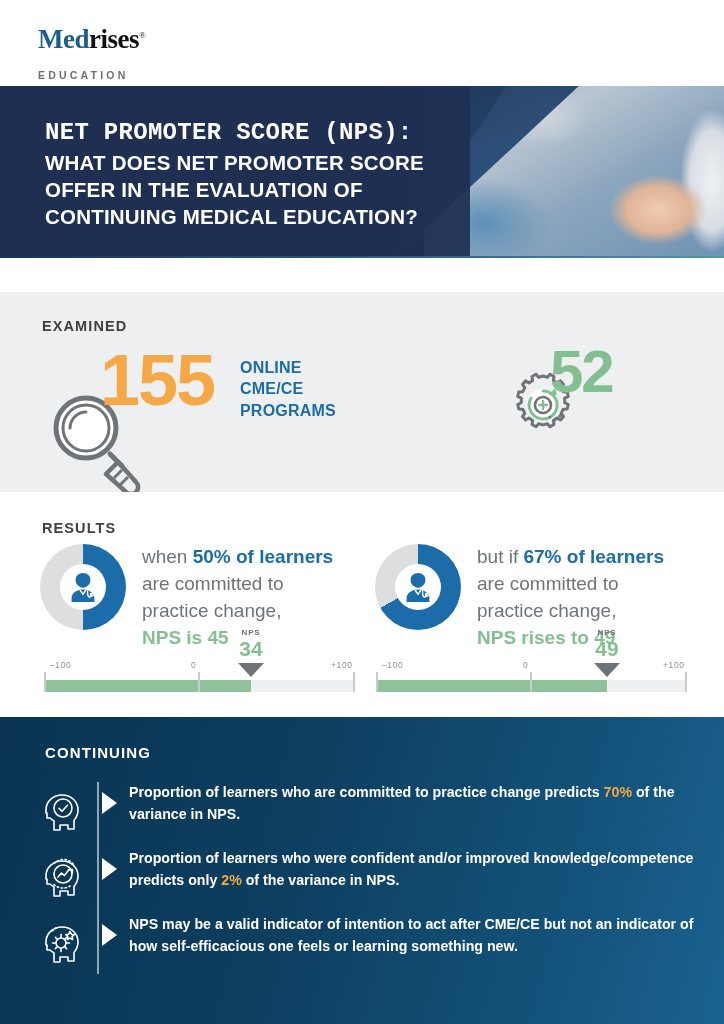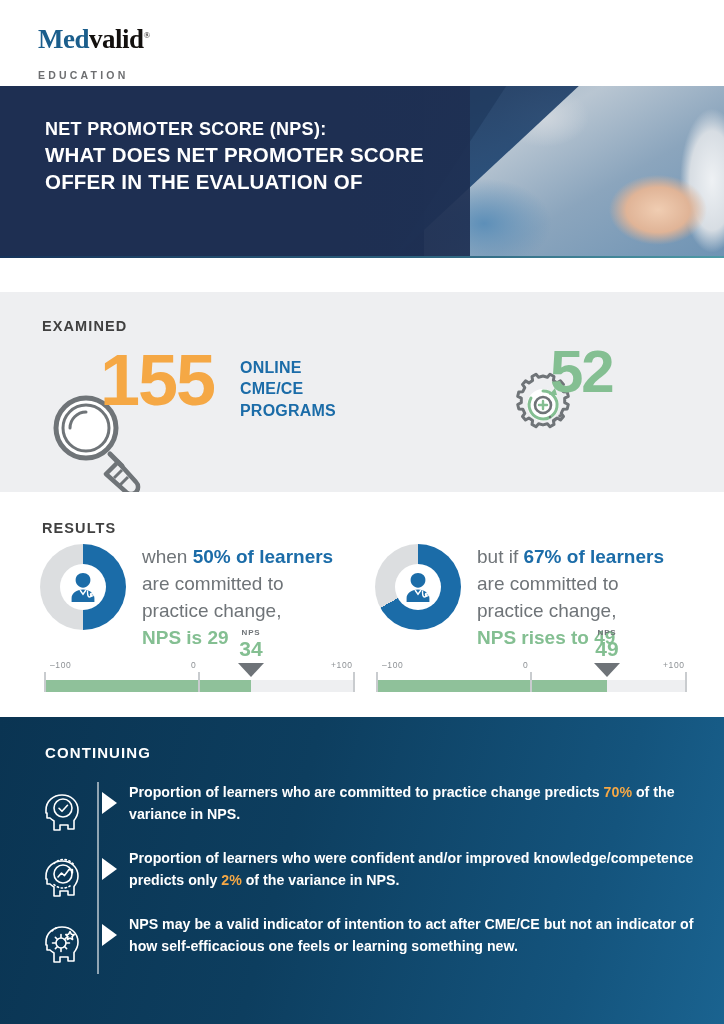--- a/index.html
+++ b/index.html
@@ -36,21 +36,21 @@
   .banner-diag { position:absolute; right:0; top:0; width:330px; height:172px;
       background:linear-gradient(160deg,#1c3459 0%,#1d4a7a 60%,#21578c 100%);
       opacity:0.90;
       clip-path: polygon(0 0, 56% 0, 0 100%); }
   .banner-diag2 { position:absolute; right:0; top:0; width:330px; height:172px;
       background:#1c3459; opacity:0.55;
       clip-path: polygon(0 0, 34% 0, 0 100%); }
   .banner-fadeL { position:absolute; left:0; top:0; width:470px; height:172px;
       background:linear-gradient(90deg,#1e2f52 0%,#1e2f52 72%,rgba(30,47,82,0.92) 100%); }
   .banner-text { position:absolute; left:45px; top:32px; z-index:5; }
-  .banner-title { color:#fff; font-size:18px; font-weight:700; letter-spacing:0.3px; line-height:1.28; }
+  .banner-title { color:#fff; font-size:24px; font-weight:700; letter-spacing:0.3px; line-height:1.28;font-family:Liberation Mono, monospace; }
   .banner-sub { color:#fff; font-size:20.5px; font-weight:600; letter-spacing:0.2px; line-height:1.32; }
   .banner-rule { position:absolute; left:0; top:256px; width:724px; height:2px;
       background:linear-gradient(90deg,#16335a 0%,#2b5f7c 55%,#4e9aa6 100%); }
 
   
   .sec-examined { position:absolute; left:0; top:292px; width:724px; height:200px; background:#eeeff1; }
   .h-section { font-size:14.5px; font-weight:700; letter-spacing:1.1px; color:#404040; }
   .ex-head { position:absolute; left:42px; top:318px; }
   .ex-row { position:absolute; left:42px; top:348px; width:640px; height:120px; }
 
@@ -102,35 +102,36 @@
   .cl-text .hl { color:#f5a845; }
 </style>
 </head>
 <body>
 
 <div id="page">
 
   <div class="logo-bar">
     <div class="logo">
       <div class="logo-main">
-        <span class="logo-med">Med</span><span class="logo-scape">valid</span><span class="logo-reg">®</span>
+        <span class="logo-med">Med</span><span class="logo-scape">rises</span><span class="logo-reg">®</span>
       </div>
       <div class="logo-sub">EDUCATION</div>
     </div>
   </div>
 
   <div class="banner">
     <div class="banner-photo"></div>
     <div class="banner-diag"></div>
     <div class="banner-diag2"></div>
     <div class="banner-fadeL"></div>
     <div class="banner-text">
       <div class="banner-title">NET PROMOTER SCORE (NPS):</div>
       <div class="banner-sub">WHAT DOES NET PROMOTER SCORE</div>
       <div class="banner-sub">OFFER IN THE EVALUATION OF</div>
+      <div class="banner-sub">CONTINUING MEDICAL EDUCATION?</div>
     </div>
   </div>
   <div class="banner-rule"></div>
 
   <div class="sec-examined"></div>
   <div class="ex-head h-section">EXAMINED</div>
 
   <div class="ex-row">
 
     <div class="magnifier">
@@ -191,21 +192,21 @@
         <g fill="none" stroke="#ffffff" stroke-width="1.3">
           <path d="M27.5 26.5c0 4 0 6.5 2.2 6.5s2.2-1.8 2.2-3.2"></path>
           <circle cx="31.9" cy="30.7" r="1.5"></circle>
         </g>
       </svg>
     </div>
     <div class="res-text">
       <span>when </span><b>50% of learners</b><br>
       <span>are committed to</span><br>
       <span>practice change,</span><br>
-      <span class="npsline">NPS is 29</span>
+      <span class="npsline">NPS is 45</span>
     </div>
   </div>
 
   <div class="res-col right">
     <div class="donut" style="background: conic-gradient(#1b6ca8 0deg 241deg, #dcdee0 241deg 360deg);">
       <div class="donut-hole"></div>
       <svg class="nurse-icon" viewBox="0 0 46 46">
         <g fill="#1b6ca8">
           <path d="M23 9c-4.4 0-7.4 2.9-7.4 7.1 0 4.1 3.3 7.6 7.4 7.6s7.4-3.5 7.4-7.6C30.4 11.9 27.4 9 23 9z"></path>
           <path d="M23 25.5c-6.3 0-11.4 3.8-11.4 8.6V38h22.8v-3.9c0-4.8-5.1-8.6-11.4-8.6z"></path>

